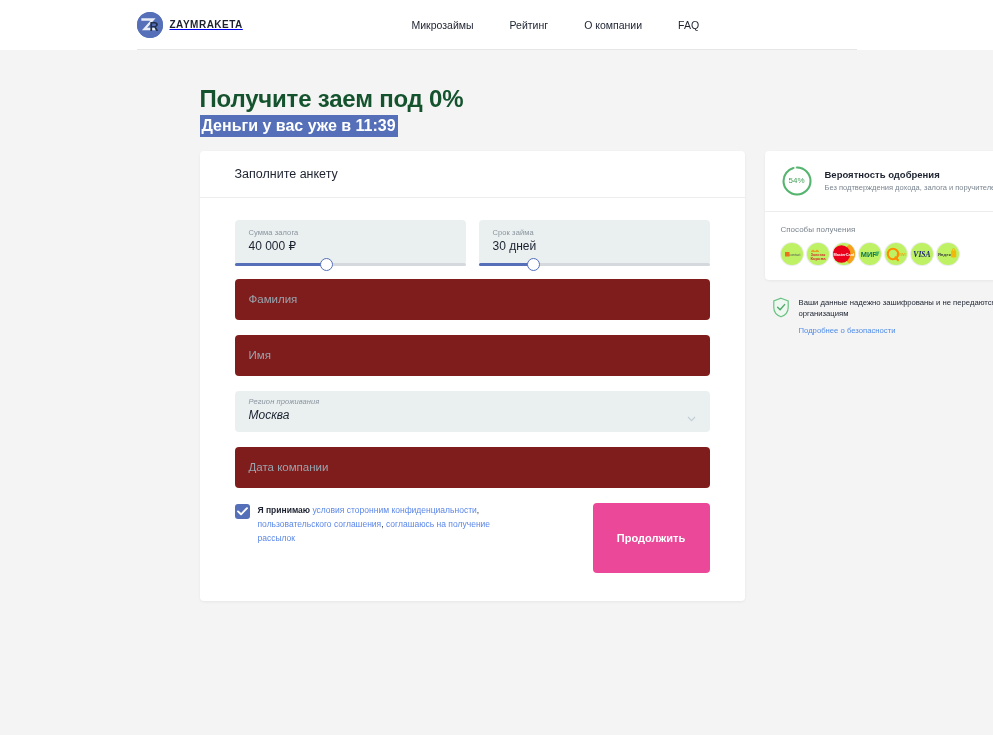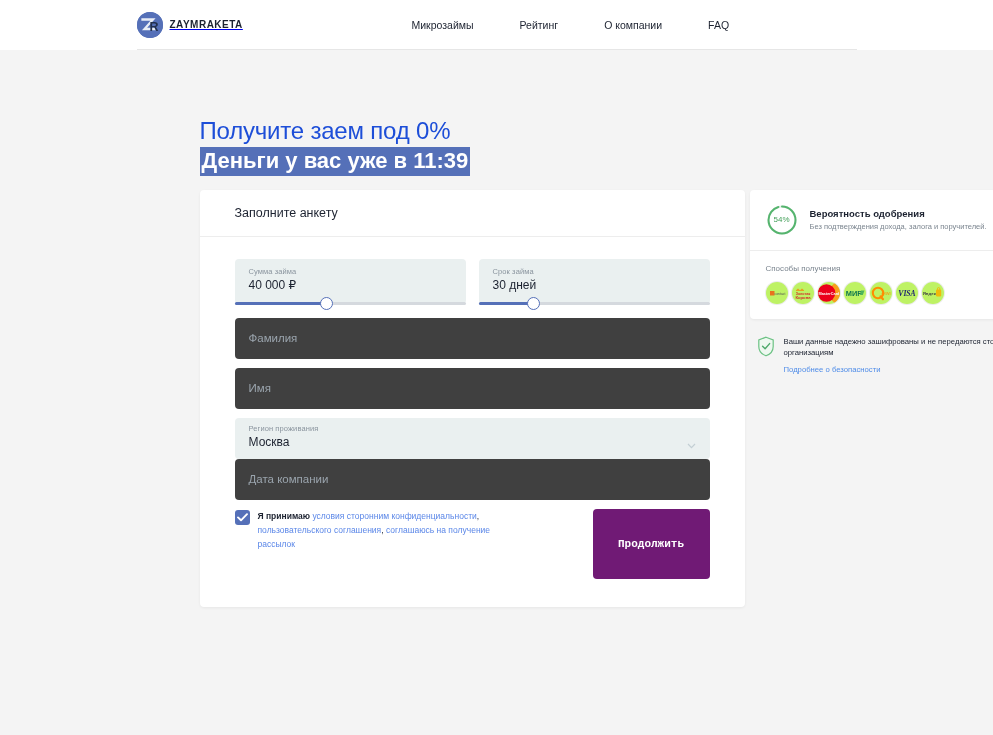--- a/index.html
+++ b/index.html
@@ -34,41 +34,41 @@
     position: relative;
     flex: none;
   }
   .brand-mark svg { position: absolute; inset: 0; }
   .brand-name {
     font-size: 10px; font-weight: bold; letter-spacing: .5px;
     color: #1c2230;
   }
   .main-nav {
     position: absolute; left: 275px; top: 0;
-    height: 50px; display: flex; align-items: center; gap: 46px;
+    height: 50px; display: flex; align-items: center; gap: 36px;
   }
   .nav-link {
     font-size: 10.5px; color: #1c2230; text-decoration: none;
     white-space: nowrap;
   }
 
   
   .page { width: 860px; margin: 0 auto; padding-left: 0; position: relative; }
   .hero { padding: 35px 0 14px 133px; }
   .hero h1 {
-    font-size: 24px; font-weight: normal; letter-spacing: -.2px;
-    color: #1d4ed8; line-height: 1.18; margin-top: 32px;
+    font-size: 24px; font-weight: bold; letter-spacing: -.2px;
+    color: #14532d; line-height: 1.18;
   }
   .hero h2 {
-    font-size: 22px; font-weight: bold; line-height: 1.2;
+    font-size: 16px; font-weight: bold; line-height: 1.2;
     color: #ffffff; background: #5570b8;
     display: inline-block; padding: 1px 2px; margin-top: 2px;
   }
 
-  .columns { display: flex; align-items: flex-start; gap: 5px; padding-left: 133px; }
+  .columns { display: flex; align-items: flex-start; gap: 20px; padding-left: 133px; }
 
   
   .form-card {
     width: 545px; background: #fff; border-radius: 4px;
     box-shadow: 0 1px 3px rgba(0,0,0,.06);
     flex: none;
   }
   .form-card-head {
     padding: 16px 35px; border-bottom: 1px solid #ededed;
   }
@@ -90,51 +90,51 @@
     position: absolute; left: 0; top: 0; height: 3px;
     background: #5570b8; border-radius: 2px;
   }
   .slider-knob {
     position: absolute; top: 50%; width: 13px; height: 13px;
     margin-top: -6.5px; margin-left: -6.5px;
     background: #fff; border: 1.6px solid #5570b8; border-radius: 50%;
   }
 
   .text-field {
-    height: 41px; background: #404040; border-radius: 4px;
-    margin-bottom: 9px; display: flex; align-items: center;
+    height: 41px; background: #7f1d1d; border-radius: 4px;
+    margin-bottom: 15px; display: flex; align-items: center;
     padding: 0 14px; position: relative; text-align: center;
   }
   .text-field .ph { font-size: 11.5px; color: #9aa4ad; }
   .select-field {
     height: 41px; background: #eaf0f0; border-radius: 4px;
-    padding: 6px 14px 0; position: relative;
+    margin-bottom: 15px; padding: 6px 14px 0; position: relative; font-style: italic;
   }
   .chevron {
     position: absolute; right: 14px; top: 50%; margin-top: -3px;
     width: 9px; height: 6px;
   }
 
   .consent-row {
     display: flex; align-items: flex-start; margin-top: 5px;
     justify-content: space-between;
   }
   .consent { display: flex; align-items: flex-start; gap: 8px; width: 260px; }
   .checkbox {
     width: 15px; height: 15px; border-radius: 3px; background: #5570b8;
     flex: none; margin-top: 1px; position: relative;
   }
   .checkbox svg { position: absolute; left: 2px; top: 3px; }
   .consent-text { font-size: 8.5px; line-height: 1.65; color: #1c2230; }
   .consent-text b { font-weight: bold; text-align: right; }
   .consent-text a { color: #5b87e8; text-decoration: none; }
   .submit-btn {
-    width: 117px; height: 70px; background: #701a75; color: #fff;
+    width: 117px; height: 70px; background: #ec4899; color: #fff;
     border: none; border-radius: 4px; font-size: 11px; font-weight: bold;
-    font-family: Liberation Mono, monospace; cursor: pointer;
+    font-family: Liberation Sans, sans-serif; cursor: pointer;
   }
 
   
   .side-col { width: 290px; flex: none; }
   .side-card {
     background: #fff; border-radius: 4px;
     box-shadow: 0 1px 3px rgba(0,0,0,.06);
   }
   .approval {
     display: flex; align-items: center; gap: 12px;
@@ -201,21 +201,21 @@
 
     <section class="form-card">
       <div class="form-card-head">
         <h3>Заполните анкету</h3>
       </div>
 
       <div class="form-card-body">
 
         <div class="slider-row">
           <div class="slider-field">
-            <div class="field-label">Сумма займа</div>
+            <div class="field-label">Сумма залога</div>
             <div class="field-value">40 000 ₽</div>
             <div class="slider-track">
               <div class="slider-fill" id="amt-fill" style="width: 40%;"></div>
               <div class="slider-knob" id="amt-knob" style="left: 40%;"></div>
             </div>
           </div>
 
           <div class="slider-field">
             <div class="field-label">Срок займа</div>
             <div class="field-value">30 дней</div>

